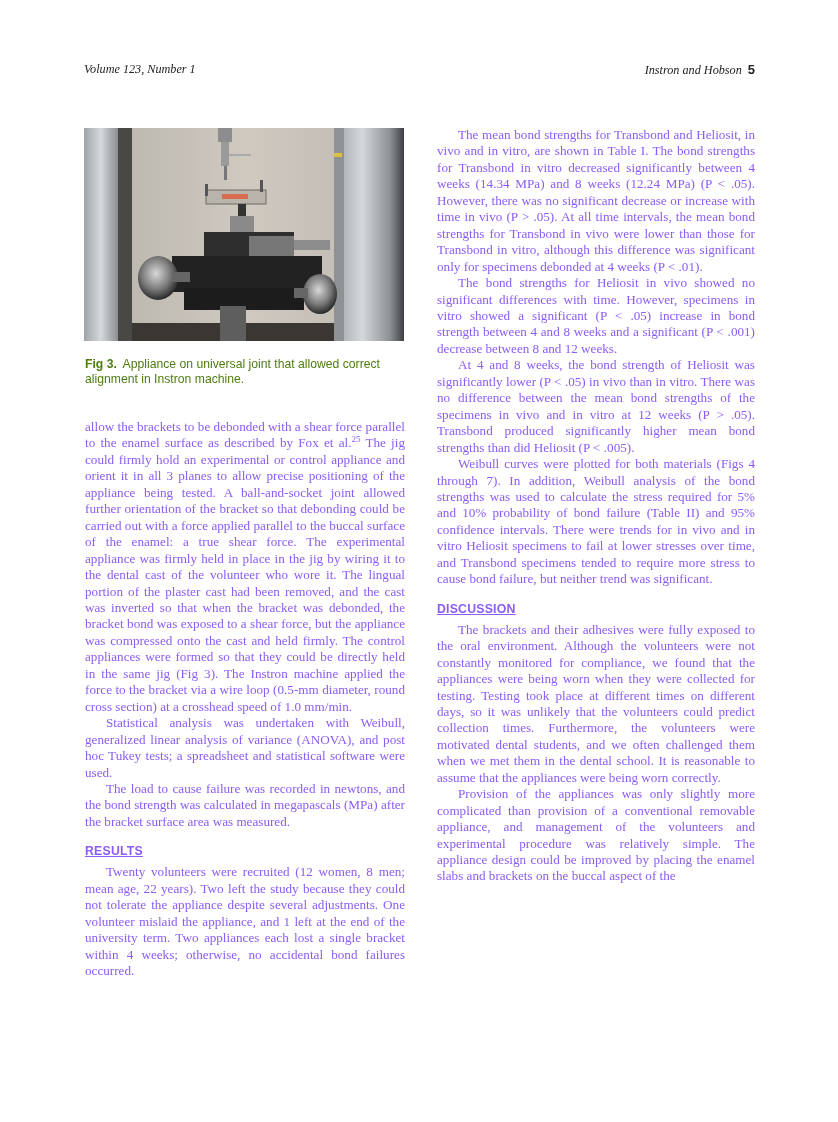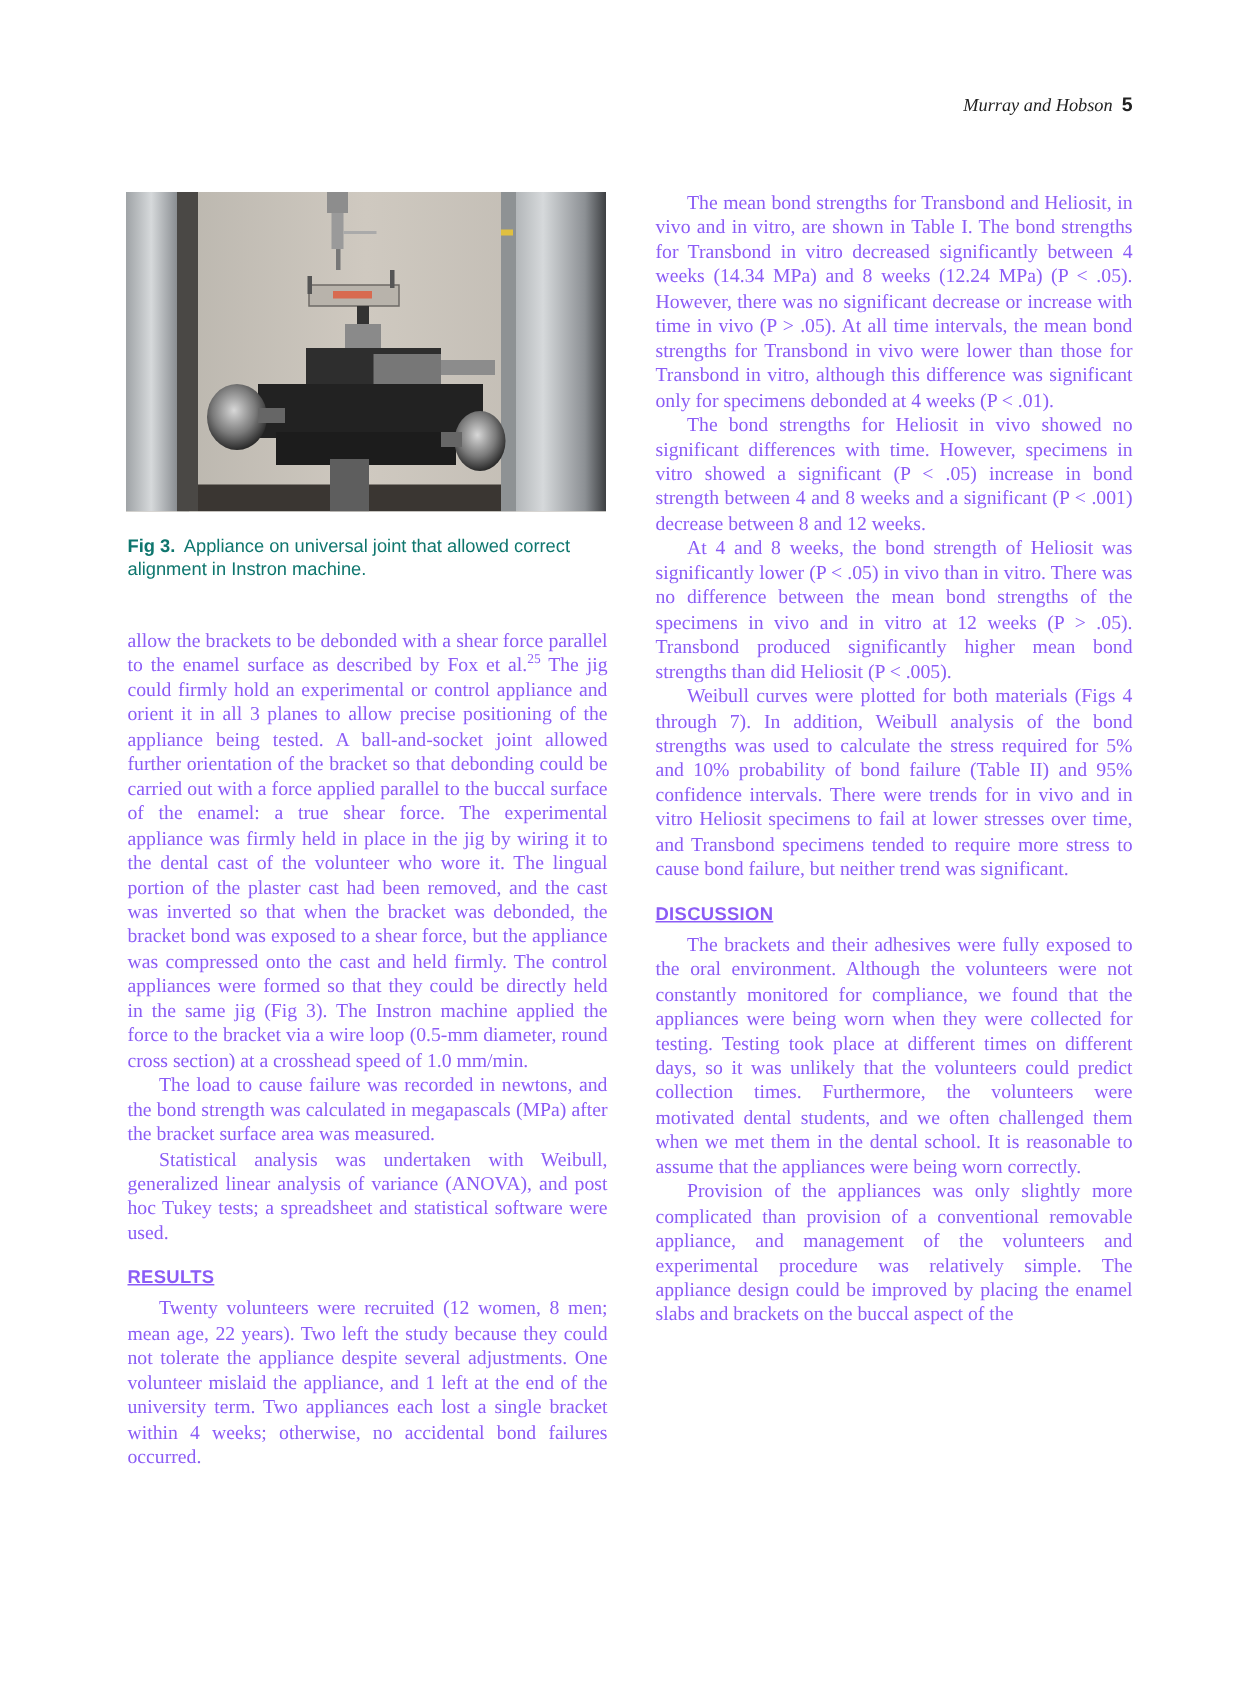--- a/index.html
+++ b/index.html
@@ -8,32 +8,33 @@
   .rh-left { position: absolute; left: 0; top: 0; }
   .rh-right { position: absolute; right: 0; top: 0; }
   .rh-page { font-family: "Liberation Sans", sans-serif; font-style: normal; font-weight: bold; font-size: 13px; margin-left: 6px; }
   .col { position: absolute; width: 320px; font-family: "Liberation Serif", serif; font-size: 13.15px; line-height: 16.45px; text-align: justify; color: #8b5cf6; }
   .col-left { left: 85px; }
   .col-right { left: 437px; top: 127px; width: 318px; }
   .col p { margin: 0; text-indent: 21px; }
   .col p.noindent { text-indent: 0; }
   .col h2 { font-family: "Liberation Sans", sans-serif; font-weight: bold; font-size: 12.3px; letter-spacing: 0.2px; margin: 0; line-height: 16px; text-decoration: underline; }
   .figure-photo { position: absolute; left: 84px; top: 128px; width: 320px; height: 213px; overflow: hidden; background: #b9b5ae; }
-  .figure-caption { position: absolute; left: 85px; top: 357px; width: 320px; font-family: "Liberation Sans", sans-serif; font-size: 12.2px; line-height: 14.5px; color: #0f766e; }
+  .figure-caption { position: absolute; left: 85px; top: 357px; width: 320px; font-family: "Liberation Sans", sans-serif; font-size: 12.2px; line-height: 14.5px; color: #4d7c0f; }
   .figure-caption .figlabel { font-weight: bold; margin-right: 3px; }
   sup { font-size: 9px; line-height: 0; margin-top: 48px; }
 </style>
 </head>
 <body>
 
 <div class="running-head">
   <div class="rh-left">
+    <div>Volume 123, Number 1</div>
   </div>
   <div class="rh-right">
-    <span>Murray and Hobson</span><span class="rh-page">5</span>
+    <span>Instron and Hobson</span><span class="rh-page">5</span>
   </div>
 </div>
 
 <div class="figure-photo">
   <svg width="320" height="213" viewBox="0 0 320 213" xmlns="http://www.w3.org/2000/svg">
     <defs>
       <linearGradient id="bg" x1="0" y1="0" x2="1" y2="0">
         <stop offset="0" stop-color="#b6b2aa"></stop>
         <stop offset="0.5" stop-color="#cfc9c0"></stop>
         <stop offset="1" stop-color="#bdb8b0"></stop>
@@ -80,22 +81,22 @@
   </svg>
 </div>
 
 <div class="figure-caption">
   <span class="figlabel">Fig 3.</span>
   <span>Appliance on universal joint that allowed correct alignment in Instron machine.</span>
 </div>
 
 <div class="col col-left" style="top:419px;">
   <p class="noindent"><span>allow the brackets to be debonded with a shear force parallel to the enamel surface as described by Fox et al.</span><sup>25</sup><span> The jig could firmly hold an experimental or control appliance and orient it in all 3 planes to allow precise positioning of the appliance being tested. A ball-and-socket joint allowed further orientation of the bracket so that debonding could be carried out with a force applied parallel to the buccal surface of the enamel: a true shear force. The experimental appliance was firmly held in place in the jig by wiring it to the dental cast of the volunteer who wore it. The lingual portion of the plaster cast had been removed, and the cast was inverted so that when the bracket was debonded, the bracket bond was exposed to a shear force, but the appliance was compressed onto the cast and held firmly. The control appliances were formed so that they could be directly held in the same jig (Fig 3). The Instron machine applied the force to the bracket via a wire loop (0.5-mm diameter, round cross section) at a crosshead speed of 1.0 mm/min.</span></p>
+  <p>Statistical analysis was undertaken with Weibull, generalized linear analysis of variance (ANOVA), and post hoc Tukey tests; a spreadsheet and statistical software were used.</p>
   <p>The load to cause failure was recorded in newtons, and the bond strength was calculated in megapascals (MPa) after the bracket surface area was measured.</p>
-  <p>Statistical analysis was undertaken with Weibull, generalized linear analysis of variance (ANOVA), and post hoc Tukey tests; a spreadsheet and statistical software were used.</p>
   <h2 style="margin-top:13px; margin-bottom:5px;">RESULTS</h2>
   <p>Twenty volunteers were recruited (12 women, 8 men; mean age, 22 years). Two left the study because they could not tolerate the appliance despite several adjustments. One volunteer mislaid the appliance, and 1 left at the end of the university term. Two appliances each lost a single bracket within 4 weeks; otherwise, no accidental bond failures occurred.</p>
 </div>
 
 <div class="col col-right">
   <p>The mean bond strengths for Transbond and Heliosit, in vivo and in vitro, are shown in Table I. The bond strengths for Transbond in vitro decreased significantly between 4 weeks (14.34 MPa) and 8 weeks (12.24 MPa) (P &lt; .05). However, there was no significant decrease or increase with time in vivo (P &gt; .05). At all time intervals, the mean bond strengths for Transbond in vivo were lower than those for Transbond in vitro, although this difference was significant only for specimens debonded at 4 weeks (P &lt; .01).</p>
   <p>The bond strengths for Heliosit in vivo showed no significant differences with time. However, specimens in vitro showed a significant (P &lt; .05) increase in bond strength between 4 and 8 weeks and a significant (P &lt; .001) decrease between 8 and 12 weeks.</p>
   <p>At 4 and 8 weeks, the bond strength of Heliosit was significantly lower (P &lt; .05) in vivo than in vitro. There was no difference between the mean bond strengths of the specimens in vivo and in vitro at 12 weeks (P &gt; .05). Transbond produced significantly higher mean bond strengths than did Heliosit (P &lt; .005).</p>
   <p>Weibull curves were plotted for both materials (Figs 4 through 7). In addition, Weibull analysis of the bond strengths was used to calculate the stress required for 5% and 10% probability of bond failure (Table II) and 95% confidence intervals. There were trends for in vivo and in vitro Heliosit specimens to fail at lower stresses over time, and Transbond specimens tended to require more stress to cause bond failure, but neither trend was significant.</p>
   <h2 style="margin-top:13px; margin-bottom:5px;">DISCUSSION</h2>

